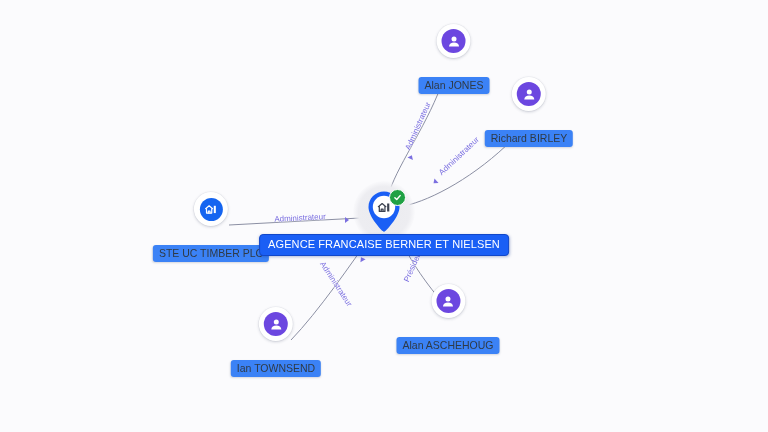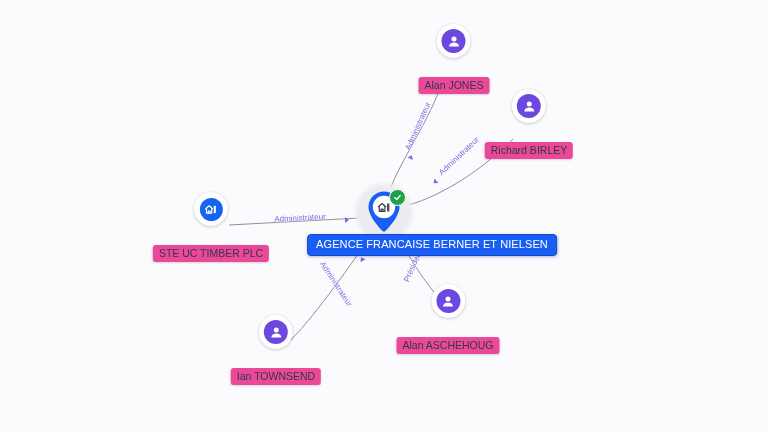--- a/index.html
+++ b/index.html
@@ -73,21 +73,21 @@
     background: #1565f0;
     display: flex;
     align-items: center;
     justify-content: center;
   }
   .company-inner svg { display: block; }
 
   
   .caption {
     margin-top: 19px;
-    background: #ec4899;
+    background: #3b82f6;
     border-radius: 3px;
     padding: 2px 6px 3px 6px;
     font-size: 10.5px;
     line-height: 12px;
     color: #2f3a46;
     white-space: nowrap;
     box-shadow: 0 1px 2px rgba(40,50,80,0.18);
   }
 
   
@@ -136,21 +136,20 @@
     background: #1a5ff5;
     border: 1px solid #1147c9;
     border-radius: 4px;
     color: #ffffff;
     font-size: 11px;
     line-height: 13px;
     letter-spacing: 0.1px;
     padding: 3px 8px 4px 8px;
     white-space: nowrap;
     box-shadow: 0 1px 3px rgba(20,50,140,0.32);
-    margin-left: 48px;
   }
 
   
   .edge-label {
     position: absolute;
     transform-origin: 50% 50%;
     color: #7b6fe0;
     font-size: 8px;
     line-height: 9px;
     white-space: nowrap;
@@ -202,21 +201,21 @@
       <div class="person-inner">
         <svg width="15" height="15" viewBox="0 0 24 24" fill="#ffffff" aria-hidden="true">
           <circle cx="12" cy="8" r="4"></circle>
           <path d="M4 20c0-4.2 3.6-6.5 8-6.5s8 2.3 8 6.5z"></path>
         </svg>
       </div>
     </div>
     <div class="caption">Alan JONES</div>
   </div>
 
-  <div class="node" style="left:529px; top:124px;">
+  <div class="node" style="left:529px; top:112px;">
     <div class="person-disc">
       <div class="person-inner">
         <svg width="15" height="15" viewBox="0 0 24 24" fill="#ffffff" aria-hidden="true">
           <circle cx="12" cy="8" r="4"></circle>
           <path d="M4 20c0-4.2 3.6-6.5 8-6.5s8 2.3 8 6.5z"></path>
         </svg>
       </div>
     </div>
     <div class="caption">Richard BIRLEY</div>
   </div>
@@ -228,21 +227,21 @@
           <path d="M3 11.5 9 6.5l6 5"></path>
           <path d="M4.5 11.5V19h9v-7.5"></path>
           <path d="M17 6.5h3.5V19H17z" fill="#ffffff" stroke="none"></path>
           <path d="M7.5 19v-3.5h3V19"></path>
         </svg>
       </div>
     </div>
     <div class="caption">STE UC TIMBER PLC</div>
   </div>
 
-  <div class="node" style="left:276px; top:350px;">
+  <div class="node" style="left:276px; top:342px;">
     <div class="person-disc">
       <div class="person-inner">
         <svg width="15" height="15" viewBox="0 0 24 24" fill="#ffffff" aria-hidden="true">
           <circle cx="12" cy="8" r="4"></circle>
           <path d="M4 20c0-4.2 3.6-6.5 8-6.5s8 2.3 8 6.5z"></path>
         </svg>
       </div>
     </div>
     <div class="caption">Ian TOWNSEND</div>
   </div>

